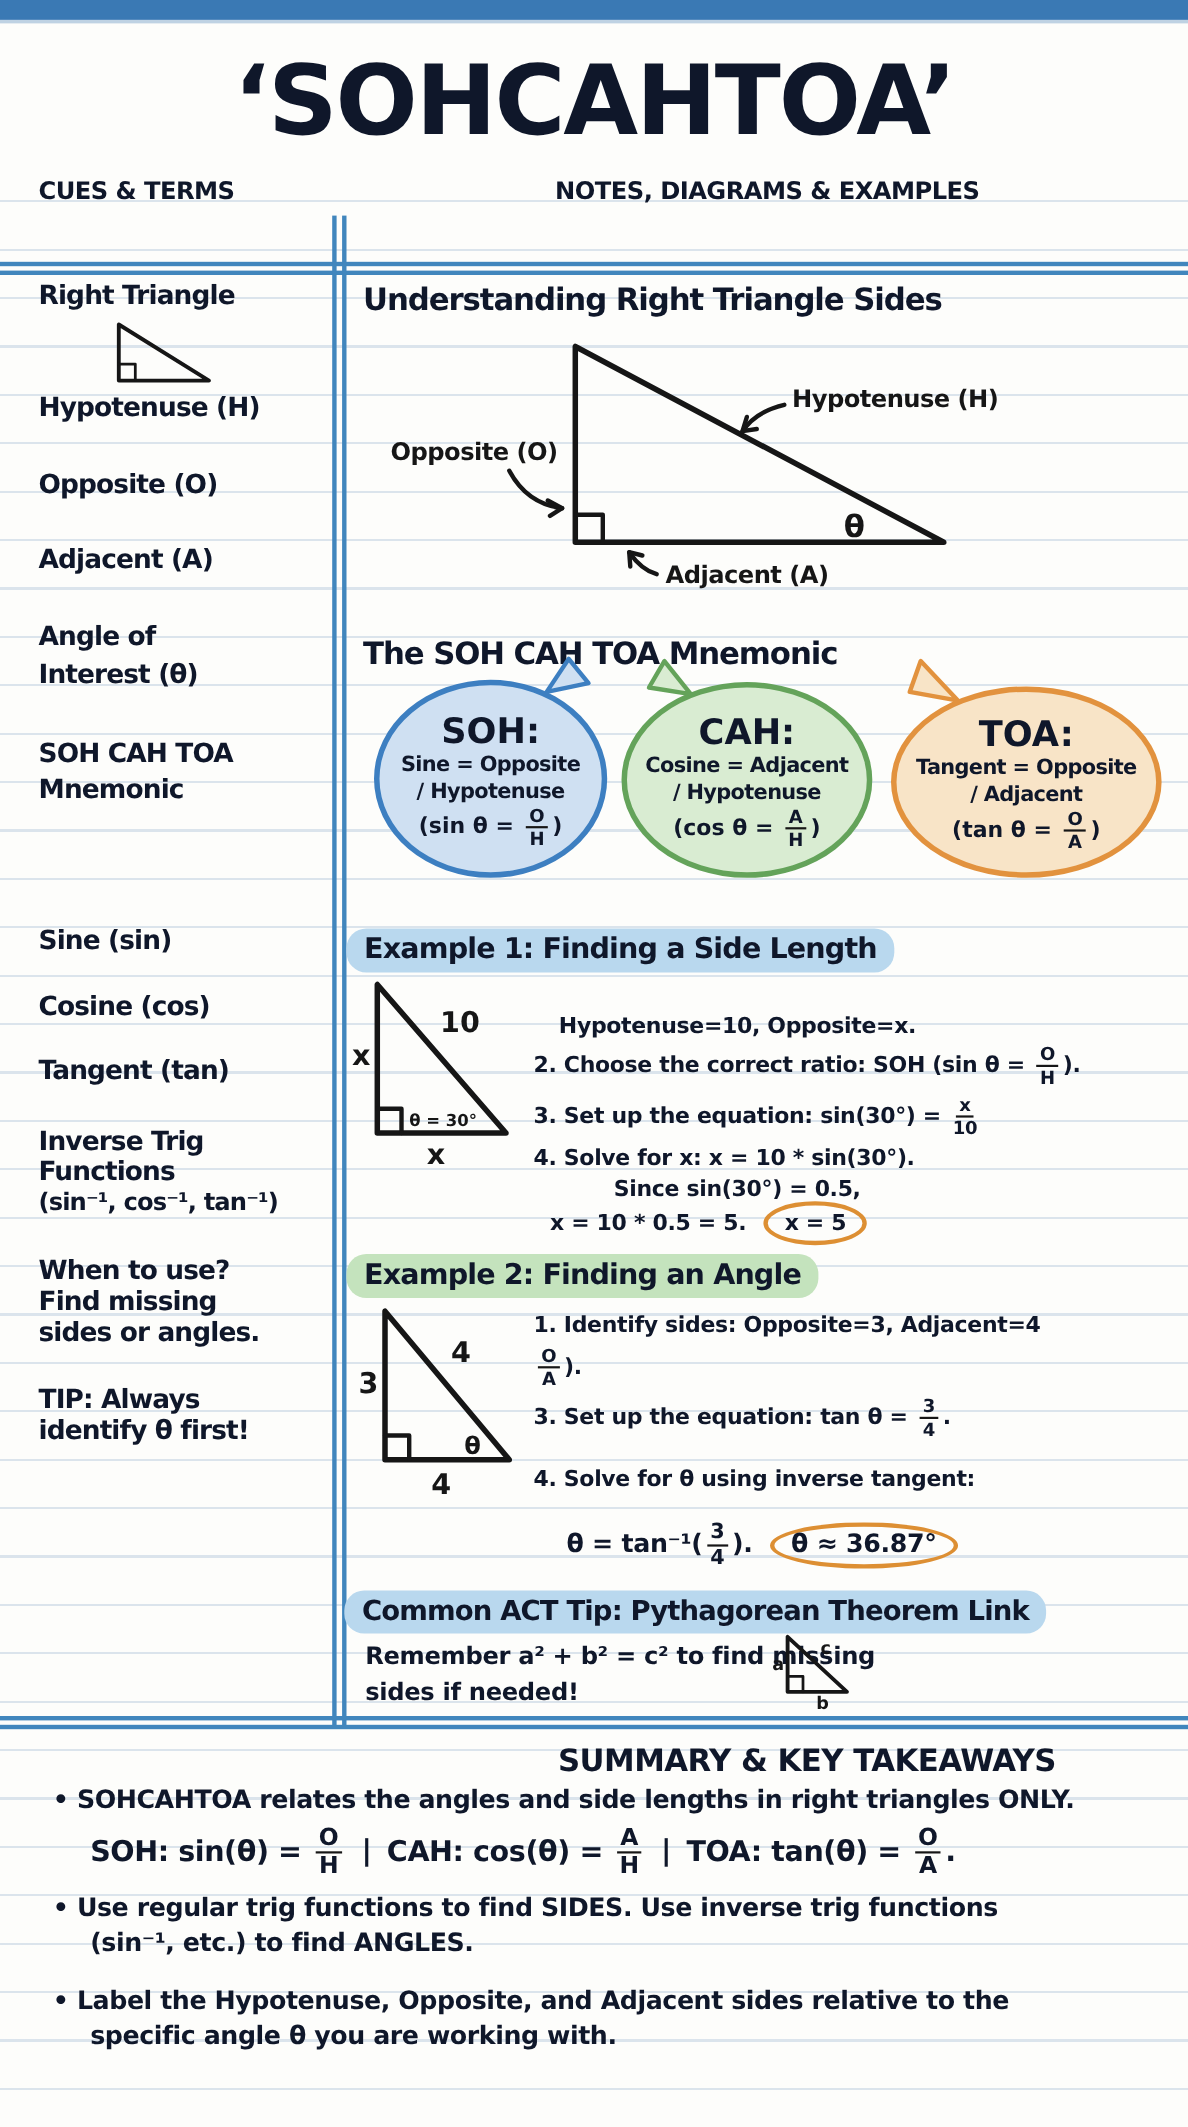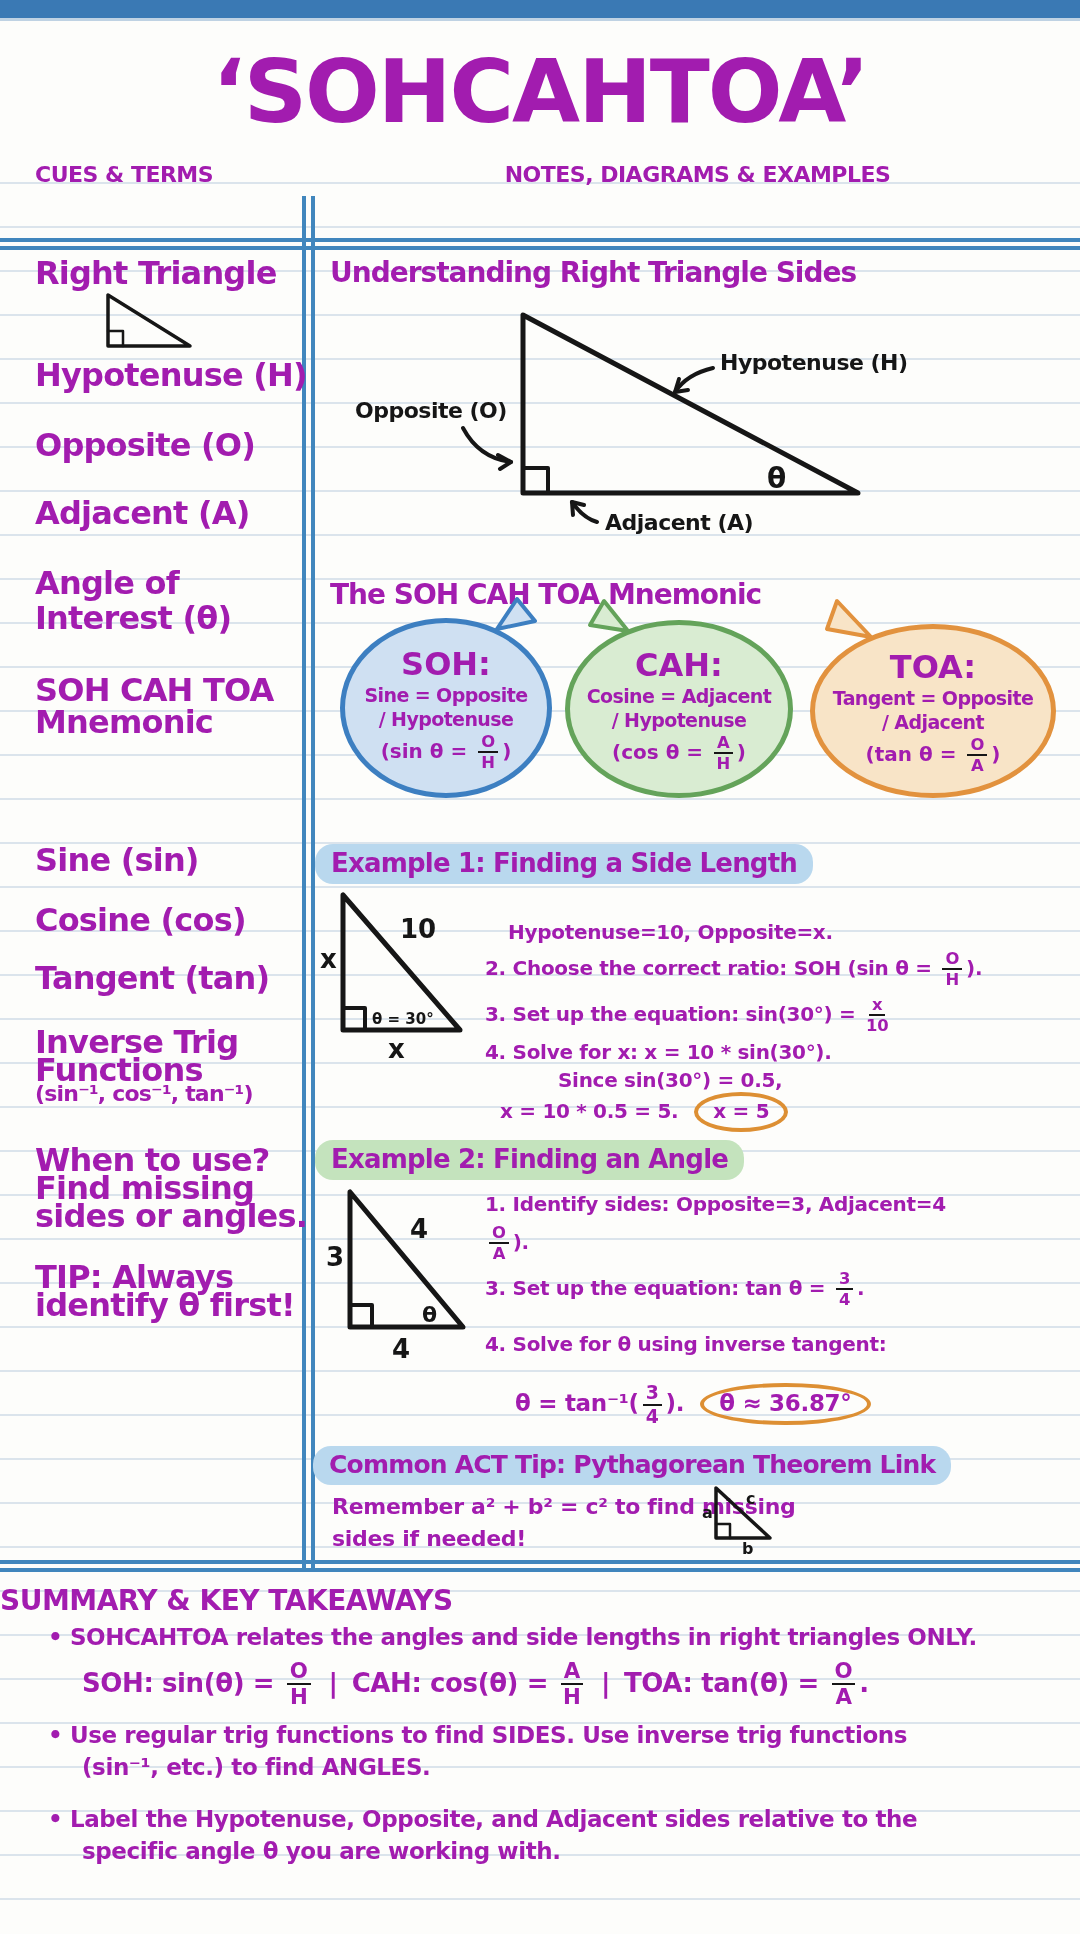--- a/index.html
+++ b/index.html
@@ -1,33 +1,33 @@
 <!DOCTYPE html>
 <html><head>
 <meta charset="utf-8">
 <style>
   html,body{margin:0;padding:0;background:#e8e8e8;}
   #sheet{position:relative;width:1080px;height:1934px;background:#fdfdfb;overflow:hidden;
-         font-family:"DejaVu Sans",sans-serif;font-weight:700;color:#a21caf;}
+         font-family:"DejaVu Sans",sans-serif;font-weight:700;color:#0f172a;}
   .abs{position:absolute;white-space:nowrap;}
   
   #ruled{position:absolute;left:0;right:0;top:140px;bottom:28px;z-index:0;
          background:repeating-linear-gradient(to bottom,transparent 0,transparent 42px,#dbe4ec 42px,#dbe4ec 44px);}
   .z{z-index:2;}
   
   #topbar{position:absolute;left:0;top:0;width:1080px;height:18px;background:#3a79b4;border-bottom:3px solid #bfd2e3;z-index:3;}
   
   #title{left:0;top:40px;width:1080px;text-align:center;font-size:88px;letter-spacing:-2px;}
   
   .colhead{font-size:22px;letter-spacing:-0.5px;}
   
   .dline-h{position:absolute;left:0;width:1080px;height:4px;border-top:4px solid #4186bd;border-bottom:4px solid #4186bd;z-index:2;}
   .dline-v{position:absolute;width:5px;border-left:4px solid #4186bd;border-right:4px solid #4186bd;z-index:2;}
   
-  .cue{font-size:32px;letter-spacing:-0.8px;text-align:center;}
+  .cue{font-size:24px;letter-spacing:-0.8px;text-align:center;}
   .cue-sm{font-size:22px;letter-spacing:-0.8px;}
   
   .sechead{font-size:28px;letter-spacing:-1px;}
   .pill{border-radius:18px;padding:4px 16px 6px;font-size:26px;letter-spacing:-0.8px;display:inline-block;}
   .pill-blue{background:#b9d8ee;}
   .pill-green{background:#c4e3bd;}
   
   .step{font-size:20px;letter-spacing:-0.3px;}
   
   .frac{display:inline-flex;flex-direction:column;align-items:center;vertical-align:middle;line-height:1.05;font-size:0.82em;margin:0 4px;}
@@ -220,21 +220,21 @@
 
   <svg class="diagram" style="left:700px;top:1478px;" width="90" height="78" viewBox="0 0 90 78">
     <path class="stroke-thin" d="M16,10 L16,60 L70,60 Z"></path>
     <path class="stroke-thin" style="stroke-width:2.5" d="M16,46 H30 V60"></path>
     <text x="2" y="40" font-size="16">a</text>
     <text x="46" y="26" font-size="16">c</text>
     <text x="42" y="76" font-size="16">b</text>
   </svg>
 
   <div class="dline-h" style="top:1560px;"></div>
-  <div class="abs z" style="left:0;top:1584px;width:960px;text-align:left;font-size:28px;letter-spacing:-0.5px;">SUMMARY &amp; KEY TAKEAWAYS</div>
+  <div class="abs z" style="left:0;top:1584px;width:960px;text-align:right;font-size:28px;letter-spacing:-0.5px;">SUMMARY &amp; KEY TAKEAWAYS</div>
 
   <div class="abs z sum" style="left:48px;top:1624px;">• SOHCAHTOA relates the angles and side lengths in right triangles ONLY.</div>
   <div class="abs z sum-f" style="left:82px;top:1660px;">
     <span>SOH: sin(θ) = </span><span class="frac">
         <span class="fn">O</span>
         <span class="fd">H</span>
       </span><span class="sep-pipe">|</span><span>CAH: cos(θ) = </span><span class="frac">
         <span class="fn">A</span>
         <span class="fd">H</span>
       </span><span class="sep-pipe">|</span><span>TOA: tan(θ) = </span><span class="frac">

